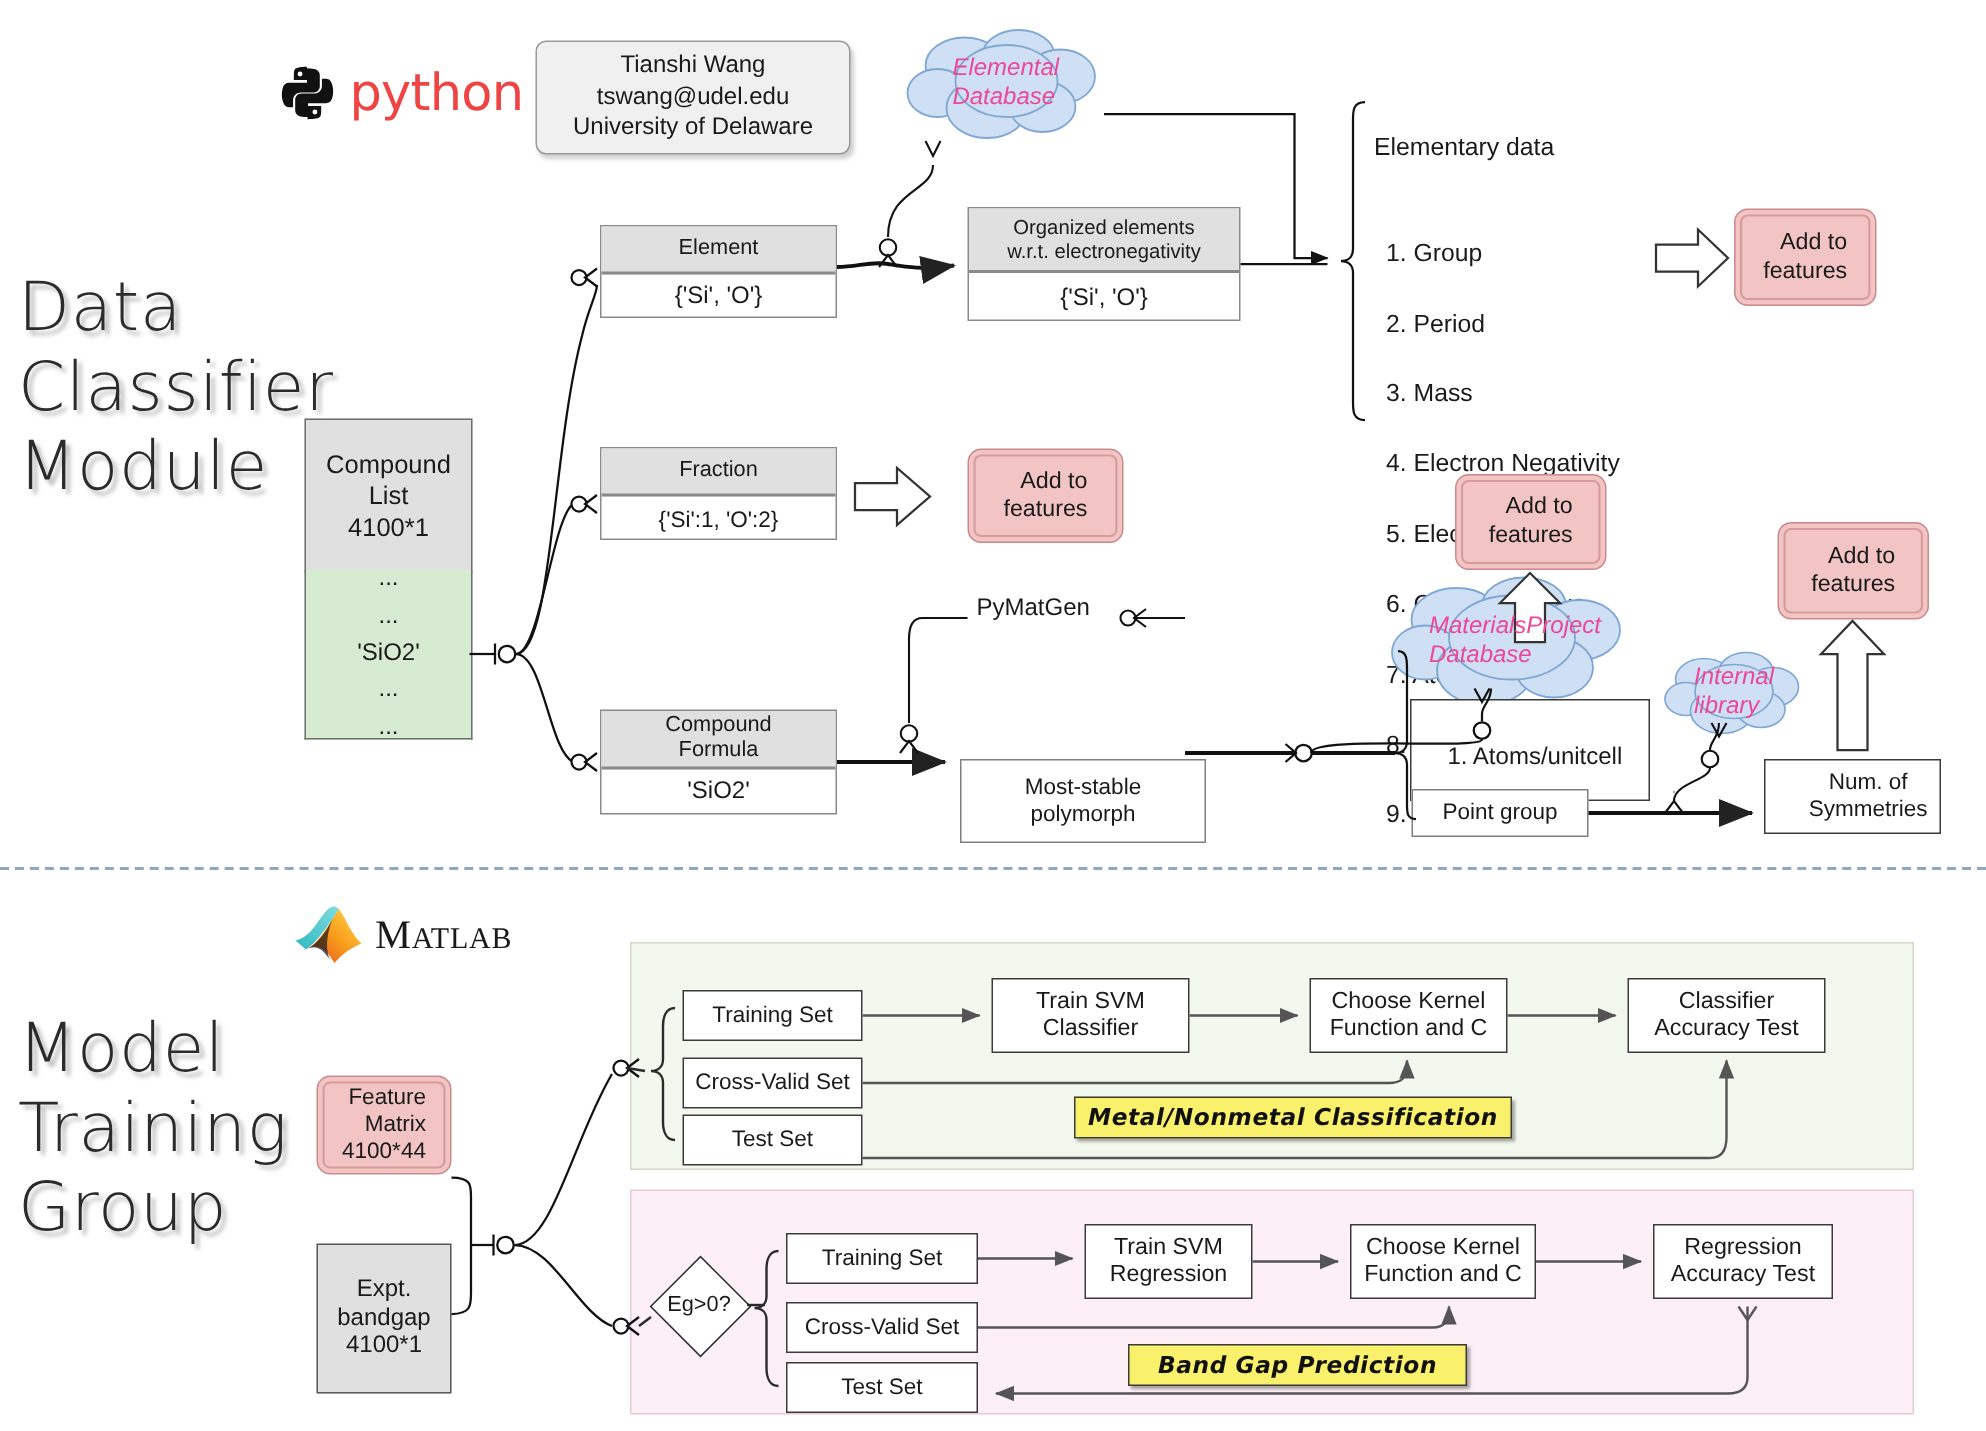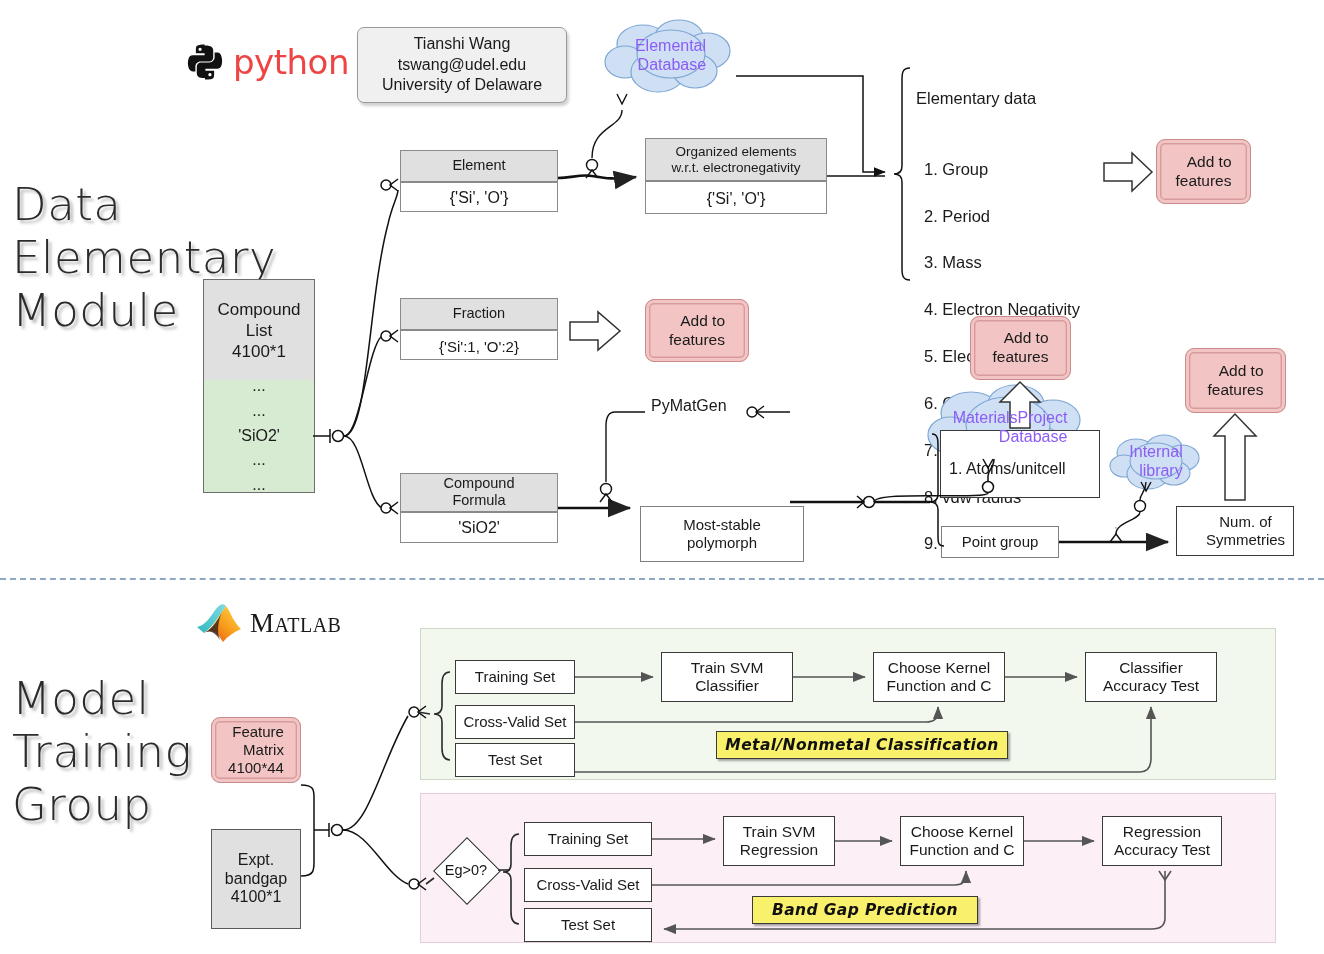--- a/index.html
+++ b/index.html
@@ -43,38 +43,38 @@
   .pink{
     position:absolute;box-sizing:border-box;background:#f2c4c4;
     border:1.6px solid #c98b8b;border-radius:9px;
     box-shadow:inset 0 0 0 3px #f2c4c4, inset 0 0 0 4.4px #d79b9b;
     display:flex;align-items:center;justify-content:center;text-align:right;
     font-size:15.5px;line-height:1.2;white-space:pre-line;
   }
 
   
   .cloud{position:absolute;display:flex;align-items:center;justify-content:center;}
-  .cloud span{position:relative;z-index:3;text-align:right;font-size:16px;
-    line-height:1.2;white-space:pre-line;color:#8b5cf6;}
+  .cloud span{position:relative;z-index:3;text-align:left;font-size:16px;
+    line-height:1.2;white-space:pre-line;color:#ec4899;font-style:italic;}
   .cloud svg{position:absolute;left:0;top:0;}
 
   
   .note{
     position:absolute;box-sizing:border-box;background:#f0f0f0;
     border:1.4px solid #9a9a9a;border-radius:7px;
     box-shadow:2px 3px 3px rgba(120,120,120,.35);
     display:flex;align-items:center;justify-content:center;text-align:center;
     font-size:16px;line-height:1.28;white-space:pre-line;
   }
 
   
   .listblk{position:absolute;font-size:16.5px;line-height:1.42;white-space:pre-line;}
   .listbox{position:absolute;box-sizing:border-box;border:1.6px solid #3a3a3a;
-    background:#fff;overflow:hidden;padding:3px 8px 0 8px;
-    font-size:16px;line-height:1.44;white-space:pre-line;}
+    background:#fff;overflow:hidden;padding:3px 8px 0 24px;
+    font-size:16px;line-height:1.44;white-space:pre-line;margin-top:36px;}
 
   
   .ylabel{
     position:absolute;box-sizing:border-box;background:#f9f06b;
     border:1.5px solid #3a3a3a;box-shadow:2px 2px 2px rgba(60,60,60,.45);
     display:flex;align-items:center;justify-content:center;
     font-family:"DejaVu Sans",sans-serif;font-weight:bold;font-style:italic;
     font-size:15.5px;color:#111;letter-spacing:.4px;white-space:nowrap;
   }
 
@@ -106,21 +106,21 @@
   .mllogo .wordmark{font-family:"Liberation Serif",serif;font-size:27px;
     color:#1a1a1a;margin-left:8px;letter-spacing:.5px;}
   .mllogo .wordmark .sm{font-size:20px;}
 
   .arrowlabel{position:absolute;font-size:16px;white-space:nowrap;}
 </style>
 </head>
 <body>
 
 <div class="module-title" style="left:12px;top:178px;">Data
-Elementary
+Classifier
 Module</div>
 
 <div class="pylogo" style="left:186px;top:42px;">
   <svg width="38" height="38" viewBox="0 0 100 100">
     <path fill="#111" d="M49 4c-11 0-19 1.6-21 4.2-1.6 2-2 5.3-2 10.6v8.4h23v5H17.8c-6 0-10 3.5-11.6 10.3C4.6 50 4.5 55 6.2 62.8 7.8 70 11.3 75 17.4 75h7.3V62.5c0-7.2 6-13.5 13.6-13.5h22.4c6 0 10.9-5 10.9-11V18.8c0-5.6-4-9.9-9.8-11C57.6 7 53 6.6 49 6.6V4zm-12 8.3a4.3 4.3 0 110 8.6 4.3 4.3 0 010-8.6z"></path>
     <path fill="#111" d="M51 96c11 0 19-1.6 21-4.2 1.6-2 2-5.3 2-10.6v-8.4H51v-5h31.2c6 0 10-3.5 11.6-10.3 1.6-7.5 1.7-12.5 0-20.3C92.2 30 88.7 25 82.6 25h-7.3v12.5c0 7.2-6 13.5-13.6 13.5H39.3c-6 0-10.9 5-10.9 11v18.2c0 5.6 4 9.9 9.8 11 3.2.7 7.8 1.1 11.8 1.1V96zm12-8.3a4.3 4.3 0 110-8.6 4.3 4.3 0 010 8.6z"></path>
   </svg>
   <span class="wordmark">python</span>
 </div>
 

